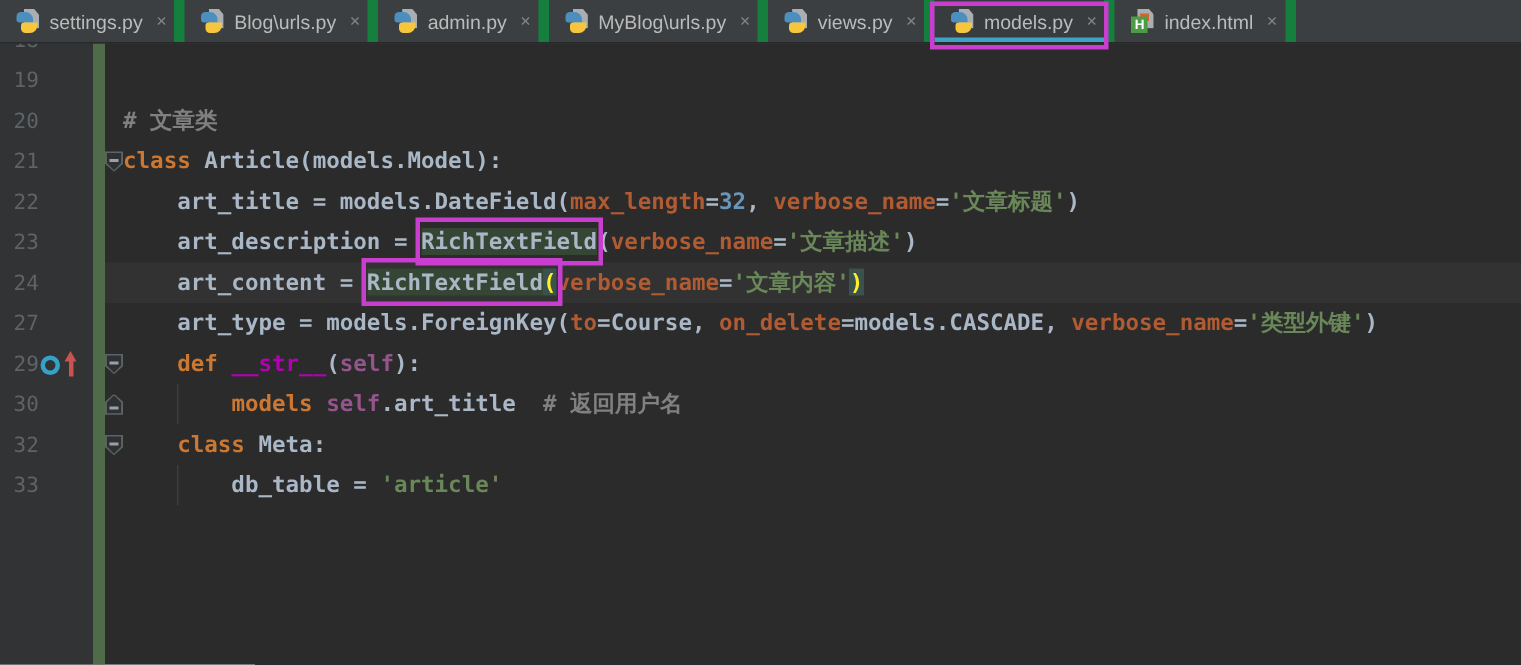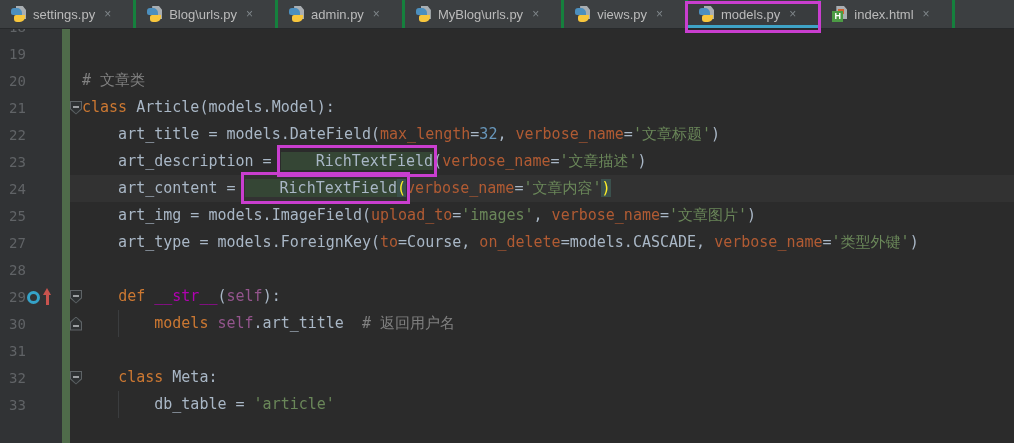--- a/index.html
+++ b/index.html
@@ -4,21 +4,21 @@
 <style>
   html,body{margin:0;padding:0;}
   .app{position:relative;width:1014px;height:443px;overflow:hidden;
        background:var(--editor-bg,#2B2B2B);font-family:"Liberation Sans",sans-serif;}
 
   
   .tabbar{position:absolute;top:0;left:0;right:0;height:28px;
           background:var(--tabbar-bg,#3C3F41);border-bottom:1px solid #27292B;
           display:flex;z-index:5;}
   .tab{position:relative;display:flex;align-items:center;gap:6px;
-       padding:0 22px 0 11px;border-right:3px solid #15803d;
+       padding:0 5px 0 11px;border-right:7px solid #15803d;
        color:var(--tab-text,#BBBBBB);font-size:13px;white-space:nowrap;}
   .tab.active{background:#393C3E;}
   .tab-underline{position:absolute;left:0;right:0;bottom:0;height:3px;
                  background:var(--active-tab-underline,#3EA3C6);}
   .tab .close{color:#7F868A;font-size:12px;margin-left:3px;}
   .annot-tab::before{content:'';position:absolute;left:-3px;right:-3px;top:1px;bottom:-5px;
                      border:3px solid var(--annotation,#C93ECF);z-index:20;pointer-events:none;}
 
   
   .fic{position:relative;width:16px;height:16px;flex:none;display:inline-block;}
@@ -45,21 +45,21 @@
   .row{display:flex;height:27px;position:relative;align-items:center;
        font-family:"DejaVu Sans Mono","Liberation Mono",monospace;font-size:15px;}
   .row.current::before{content:'';position:absolute;left:70px;right:0;top:0;bottom:0;
        background:var(--current-line,#323232);}
   .ln{width:62px;flex:none;color:var(--line-number,#606366);font-size:14px;
       padding-left:9px;box-sizing:border-box;position:relative;z-index:2;}
   .vcs{width:8px;flex:none;}
   .foldcol{width:12px;flex:none;display:flex;align-items:center;justify-content:center;
            position:relative;z-index:2;}
   .code{flex:1;display:block;white-space:pre;color:var(--default-text,#A9B7C6);
-        position:relative;z-index:1;line-height:27px;}
+        position:relative;z-index:1;line-height:27px;font-weight:bold;}
   .row.guide .code::after{content:'';position:absolute;left:4ch;top:0;bottom:0;width:1px;
         background:#3B3D3F;}
 
   
   .fold{position:relative;width:13px;height:14px;display:block;}
   .fold-start{clip-path:polygon(0 0,100% 0,100% 62%,50% 100%,0 62%);background:#5E6366;}
   .fold-start i{position:absolute;inset:1px;display:block;
         clip-path:polygon(0 0,100% 0,100% 58%,50% 100%,0 58%);background:#2E3133;}
   .fold-start::after{content:'';position:absolute;left:3px;right:3px;top:5px;height:2px;
         background:#9DA0A3;z-index:2;}
@@ -83,21 +83,21 @@
   
   .s-plain{color:var(--default-text,#A9B7C6);}
   .s-kw{color:var(--keyword,#CC7832);}
   .s-kwarg{color:var(--kwarg,#B15B33);}
   .s-str{color:var(--string,#6A8759);}
   .s-num{color:var(--number,#6897BB);}
   .s-comment{color:var(--comment,#808080);}
   .s-self{color:var(--self-color,#94558D);}
   .s-magic{color:var(--magic-method,#B200B2);}
   .s-paren{color:var(--matched-paren,#FFEF28);background:var(--matched-paren-bg,#3B514D);}
-  .s-idhl{color:var(--default-text,#A9B7C6);background:var(--identifier-highlight-bg,#354635);padding-left:35px;}
+  .s-idhl{color:var(--default-text,#A9B7C6);background:var(--identifier-highlight-bg,#354635);}
 
   .annot{position:relative;display:inline-block;}
   .annot::after{content:'';position:absolute;left:-4px;right:-4px;top:-3px;bottom:-2px;
         border:3px solid var(--annotation,#C93ECF);pointer-events:none;z-index:4;}
 </style>
 </head>
 <body>
 
 <div class="app">
   <div class="tabbar" id="tabbar">
@@ -197,36 +197,24 @@
           <span class="foldcol"></span>
           <span class="code"><span class="s-plain">    art_description = </span><span class="annot"><span class="s-idhl">RichTextField</span></span><span class="s-plain">(</span><span class="s-kwarg">verbose_name</span><span class="s-plain">=</span><span class="s-str">'文章描述'</span><span class="s-plain">)</span></span>
         </div>
         <div class="row current">
           <span class="ln">24</span>
           <span class="vcs"></span>
           <span class="foldcol"></span>
           <span class="code"><span class="s-plain">    art_content = </span><span class="annot"><span class="s-idhl">RichTextField</span><span class="s-paren">(</span></span><span class="s-kwarg">verbose_name</span><span class="s-plain">=</span><span class="s-str">'文章内容'</span><span class="s-paren">)</span></span>
         </div>
         <div class="row">
-          <span class="ln">25</span>
-          <span class="vcs"></span>
-          <span class="foldcol"></span>
-          <span class="code"><span class="s-plain">    art_img = models.ImageField(</span><span class="s-kwarg">upload_to</span><span class="s-plain">=</span><span class="s-str">'images'</span><span class="s-plain">, </span><span class="s-kwarg">verbose_name</span><span class="s-plain">=</span><span class="s-str">'文章图片'</span><span class="s-plain">)</span></span>
-        </div>
-        <div class="row">
           <span class="ln">27</span>
           <span class="vcs"></span>
           <span class="foldcol"></span>
           <span class="code"><span class="s-plain">    art_type = models.ForeignKey(</span><span class="s-kwarg">to</span><span class="s-plain">=</span><span class="s-plain">Course</span><span class="s-plain">, </span><span class="s-kwarg">on_delete</span><span class="s-plain">=</span><span class="s-plain">models.CASCADE</span><span class="s-plain">, </span><span class="s-kwarg">verbose_name</span><span class="s-plain">=</span><span class="s-str">'类型外键'</span><span class="s-plain">)</span></span>
-        </div>
-        <div class="row">
-          <span class="ln">28</span>
-          <span class="vcs"></span>
-          <span class="foldcol"></span>
-          <span class="code"></span>
         </div>
         <div class="row">
           <span class="ln">29</span>
           <span class="vcs"></span>
           <span class="foldcol">
             <span class="fold fold-start">
               <i></i>
             </span>
           </span>
           <span class="code"><span class="s-plain">    </span><span class="s-kw">def</span><span class="s-plain"> </span><span class="s-magic">__str__</span><span class="s-plain">(</span><span class="s-self">self</span><span class="s-plain">):</span></span>
@@ -239,26 +227,20 @@
           <span class="ln">30</span>
           <span class="vcs"></span>
           <span class="foldcol">
             <span class="fold fold-end">
               <i></i>
             </span>
           </span>
           <span class="code"><span class="s-plain">        </span><span class="s-kw">models</span><span class="s-plain"> </span><span class="s-self">self</span><span class="s-plain">.art_title  </span><span class="s-comment"># 返回用户名</span></span>
         </div>
         <div class="row">
-          <span class="ln">31</span>
-          <span class="vcs"></span>
-          <span class="foldcol"></span>
-          <span class="code"></span>
-        </div>
-        <div class="row">
           <span class="ln">32</span>
           <span class="vcs"></span>
           <span class="foldcol">
             <span class="fold fold-start">
               <i></i>
             </span>
           </span>
           <span class="code"><span class="s-plain">    </span><span class="s-kw">class</span><span class="s-plain"> Meta:</span></span>
         </div>
         <div class="row guide">

